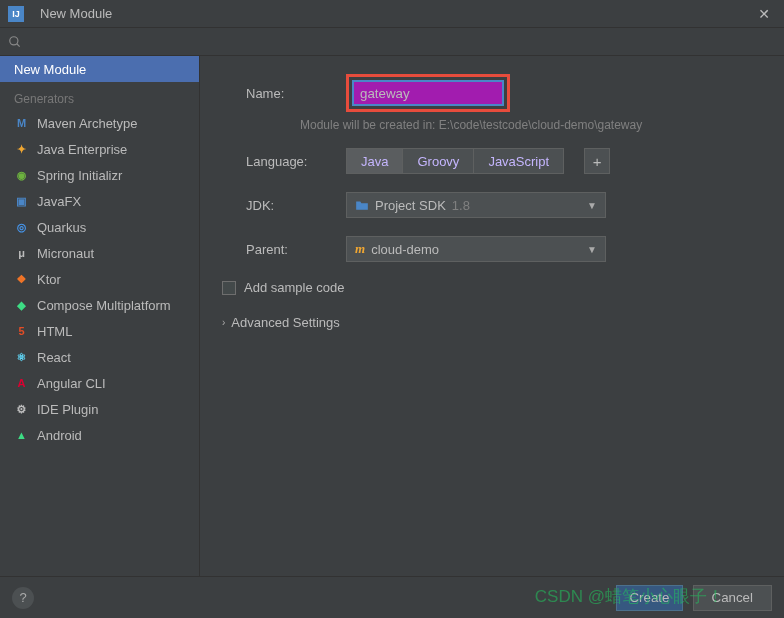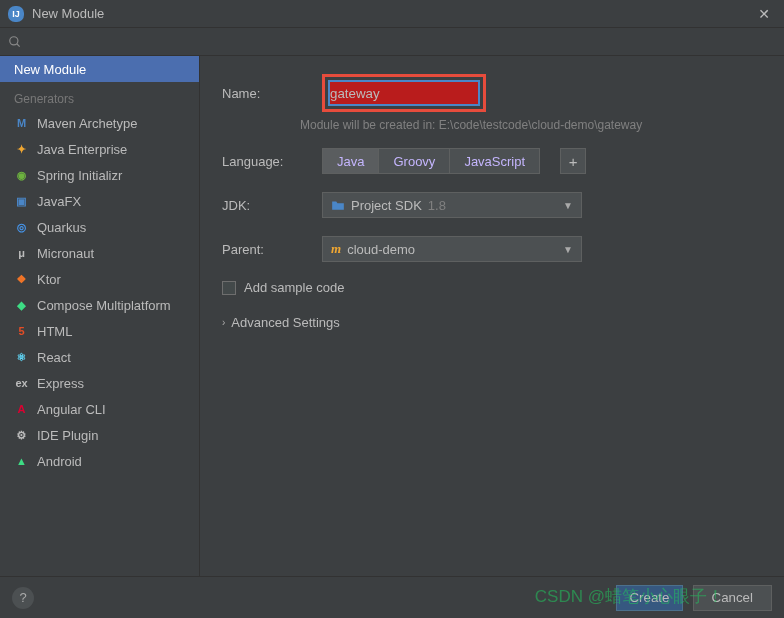--- a/index.html
+++ b/index.html
@@ -17,23 +17,23 @@
   height: 28px;
   background: #3c3f41;
   border-bottom: 1px solid #323232;
   display: flex;
   align-items: center;
   padding: 0 8px;
 }
 .titlebar .app-icon {
   width: 16px; height: 16px;
   background: #4a86c7;
-  margin-right: 8px;
+  margin-right: 16px;
   display:flex;align-items:center;justify-content:center;
-  font-size:9px;color:#fff;font-weight:bold;border-radius:7px;
+  font-size:9px;color:#fff;font-weight:bold;
 }
 .titlebar .title { color: #bbbbbb; flex:1; }
 .titlebar .close-icon { color:#bbbbbb; font-size:14px; cursor:pointer; padding:0 6px;}
 .searchbar {
   height: 28px;
   background: #3c3f41;
   border-bottom: 1px solid #323232;
   display:flex;align-items:center;padding:0 8px;
 }
 .searchbar svg { width:14px;height:14px;stroke:#888;fill:none;stroke-width:2;}
@@ -55,32 +55,32 @@
 .sidebar-item.selected {
   background:#4b6eaf;color:#fff;
 }
 .section-header {
   color:#787878;padding:10px 14px 4px;font-size:12px;
 }
 .gen-icon{width:15px;height:15px;display:flex;align-items:center;justify-content:center;font-weight:bold;font-size:11px;}
 .content {
   flex:1;padding:18px 22px;overflow:auto;
 }
-.row {display:flex;align-items:center;margin-bottom:18px;gap:12px;}
+.row {display:flex;align-items:center;margin-bottom:18px;gap:12px;margin-left:24px;}
 .label{width:88px;color:#bbbbbb;}
 .input-text{
   background:#45494a;border:1px solid #5e6060;color:#bbbbbb;
   height:26px;padding:0 8px;flex:1;
 }
 .name-highlight{
   border:3px solid #e74c3c;padding:3px;display:inline-block;
 }
 .name-highlight input{
-  width:152px;background:#b91c1c;border:2px solid #4a86c7;height:26px;
-  color:#bbbbbb;padding:0 0;outline:none;
+  width:152px;background:#a21caf;border:2px solid #4a86c7;height:26px;
+  color:#bbbbbb;padding:0 6px;outline:none;
 }
 .location-wrap{position:relative;flex:1;}
 .folder-icon{position:absolute;right:8px;top:5px;color:#888;}
 .hint{color:#808080;font-size:12px;margin:-12px 0 16px 78px;}
 .btn-group{display:flex;gap:0;}
 .toggle-btn{
   background:#4c5052;border:1px solid #5e6060;color:#c4b5fd;
   height:26px;padding:0 14px;cursor:pointer;font-size:13px;
 }
 .toggle-btn:not(:first-child){border-left:none;}
@@ -180,24 +180,20 @@
           <span class="gen-icon" style="color: rgb(61, 220, 132);">◆</span>
           <span>Compose Multiplatform</span>
         </div>
         <div class="sidebar-item">
           <span class="gen-icon" style="color: rgb(228, 77, 38);">5</span>
           <span>HTML</span>
         </div>
         <div class="sidebar-item">
           <span class="gen-icon" style="color: rgb(97, 218, 251);">⚛</span>
           <span>React</span>
-        </div>
-        <div class="sidebar-item">
-          <span class="gen-icon" style="color: rgb(187, 187, 187);">ex</span>
-          <span>Express</span>
         </div>
         <div class="sidebar-item">
           <span class="gen-icon" style="color: rgb(221, 0, 49);">A</span>
           <span>Angular CLI</span>
         </div>
         <div class="sidebar-item">
           <span class="gen-icon" style="color: rgb(187, 187, 187);">⚙</span>
           <span>IDE Plugin</span>
         </div>
         <div class="sidebar-item">

